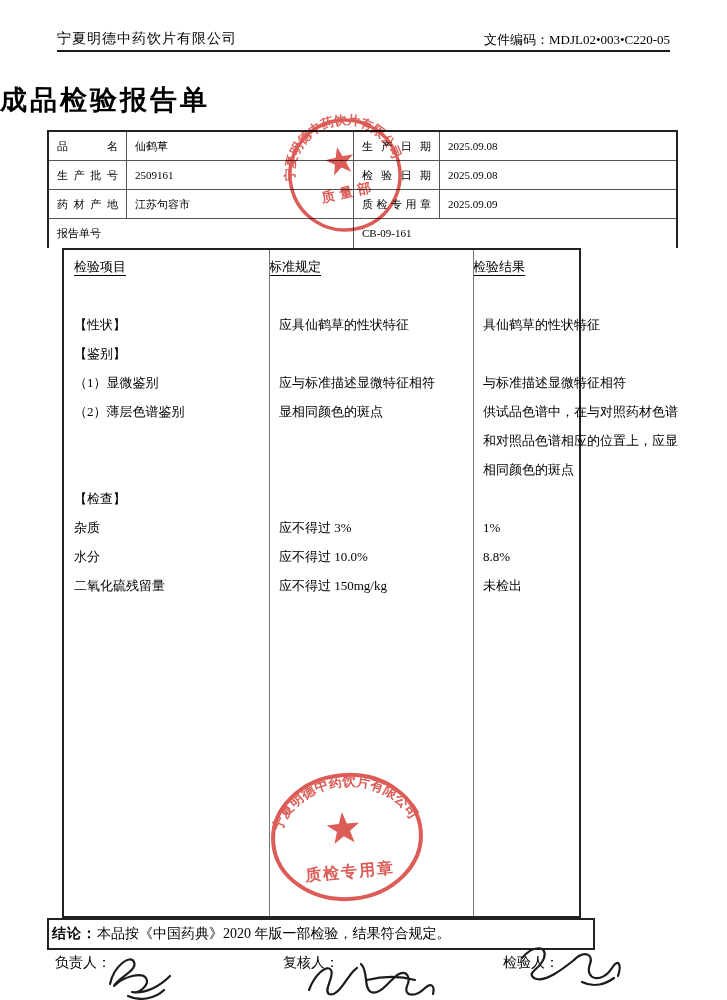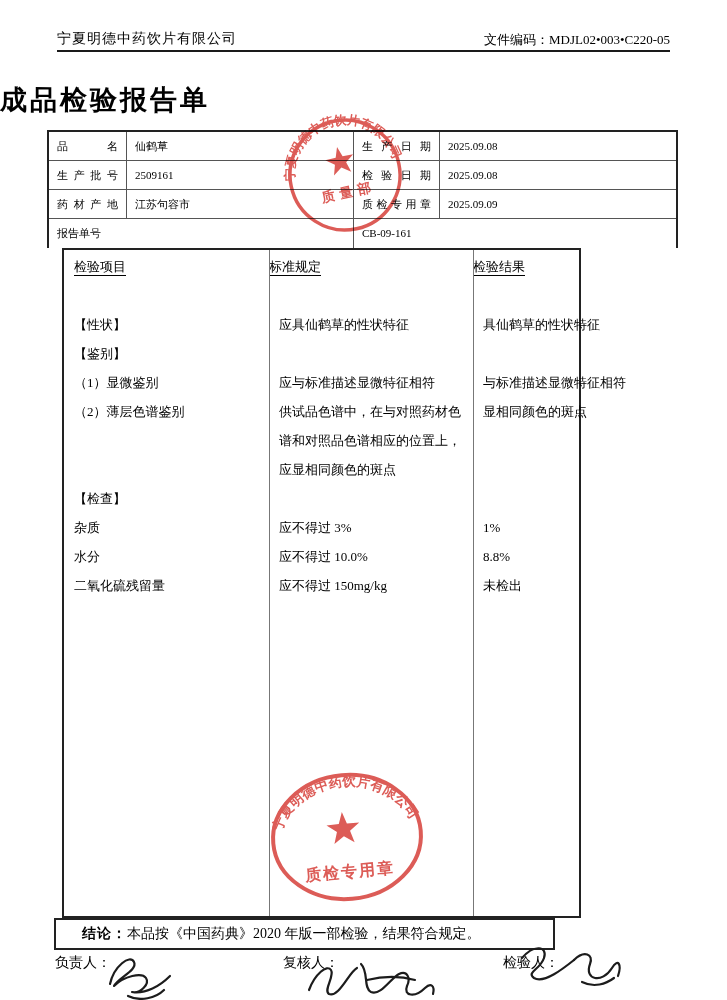--- a/index.html
+++ b/index.html
@@ -31,23 +31,23 @@
         border:2px solid #222;box-sizing:border-box;}
   .vline{position:absolute;top:0;bottom:0;width:1px;background:#777;}
   .v1{left:205px;} .v2{left:409px;}
   .mgrid{display:grid;grid-template-columns:205px 204px 218px;font-size:13px;}
   .mh{padding-top:8px;height:26px;}
   .mh span{text-decoration:underline;text-underline-offset:4px;}
   .mh.c1{padding-left:10px;} .mh.c2,.mh.c3{text-align:left;}
   .mc{line-height:29px;padding:0 4px 0 10px;box-sizing:border-box;}
   .gap{margin-top:26px;}
   
-  .concl{position:absolute;left:47px;top:918px;width:501px;height:32px;
+  .concl{position:absolute;left:47px;top:918px;width:548px;height:32px;
          border:2px solid #222;box-sizing:border-box;line-height:27px;
-         font-size:14px;padding-left:26px;margin-left:7px;}
+         font-size:14px;padding-left:3px;}
   .concl b{letter-spacing:1px;}
   .sig-label{position:absolute;top:954px;font-size:14px;}
   .sl1{left:55px;} .sl2{left:283px;} .sl3{left:503px;}
   .sig-svg{position:absolute;}
   .sg1{left:100px;top:948px;} .sg2{left:303px;top:950px;} .sg3{left:512px;top:936px;}
   .sig-svg path{stroke:#1c1c1c;stroke-width:2.2;fill:none;stroke-linecap:round;stroke-linejoin:round;}
   
   .stamp{position:absolute;mix-blend-mode:multiply;opacity:.88;}
   .stamp-top{left:280px;top:110px;}
   .stamp-bottom{left:262px;top:762px;}
@@ -96,22 +96,22 @@
 
       <div class="mc">【鉴别】</div>
       <div class="mc"></div>
       <div class="mc"></div>
 
       <div class="mc">（1）显微鉴别</div>
       <div class="mc">应与标准描述显微特征相符</div>
       <div class="mc">与标准描述显微特征相符</div>
 
       <div class="mc">（2）薄层色谱鉴别</div>
+      <div class="mc">显相同颜色的斑点</div>
       <div class="mc">供试品色谱中，在与对照药材色谱和对照品色谱相应的位置上，应显相同颜色的斑点</div>
-      <div class="mc">显相同颜色的斑点</div>
 
       <div class="mc">【检查】</div>
       <div class="mc"></div>
       <div class="mc"></div>
 
       <div class="mc">杂质</div>
       <div class="mc">应不得过 3%</div>
       <div class="mc">1%</div>
 
       <div class="mc">水分</div>

